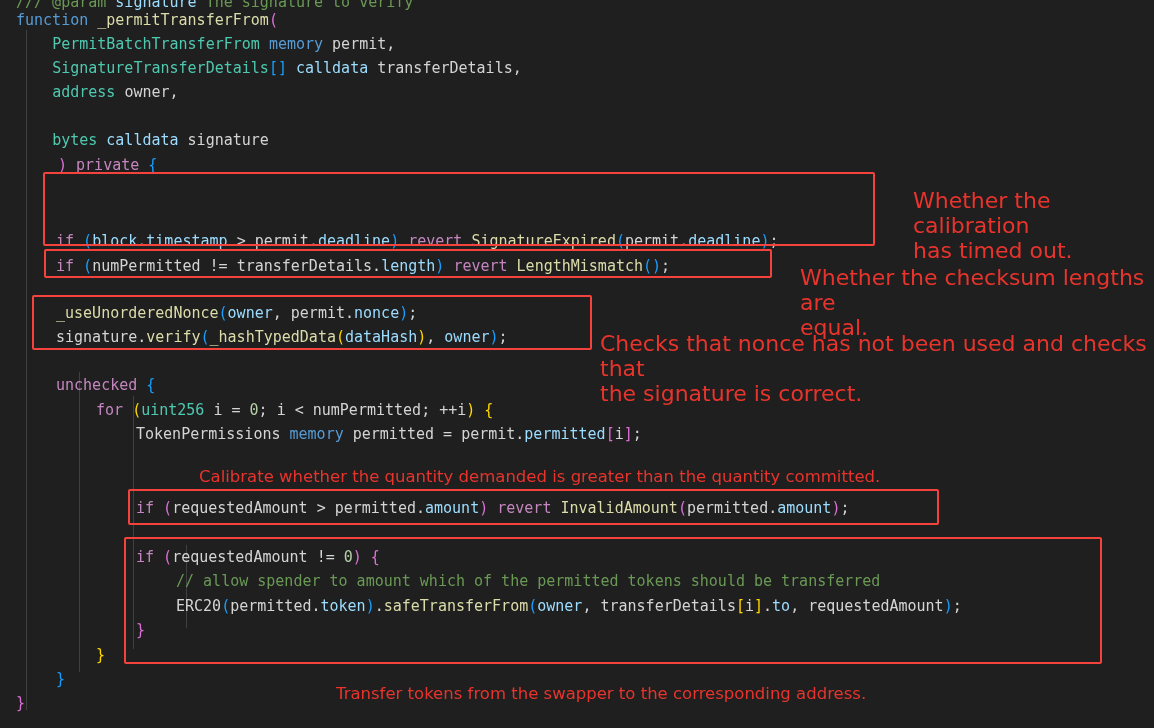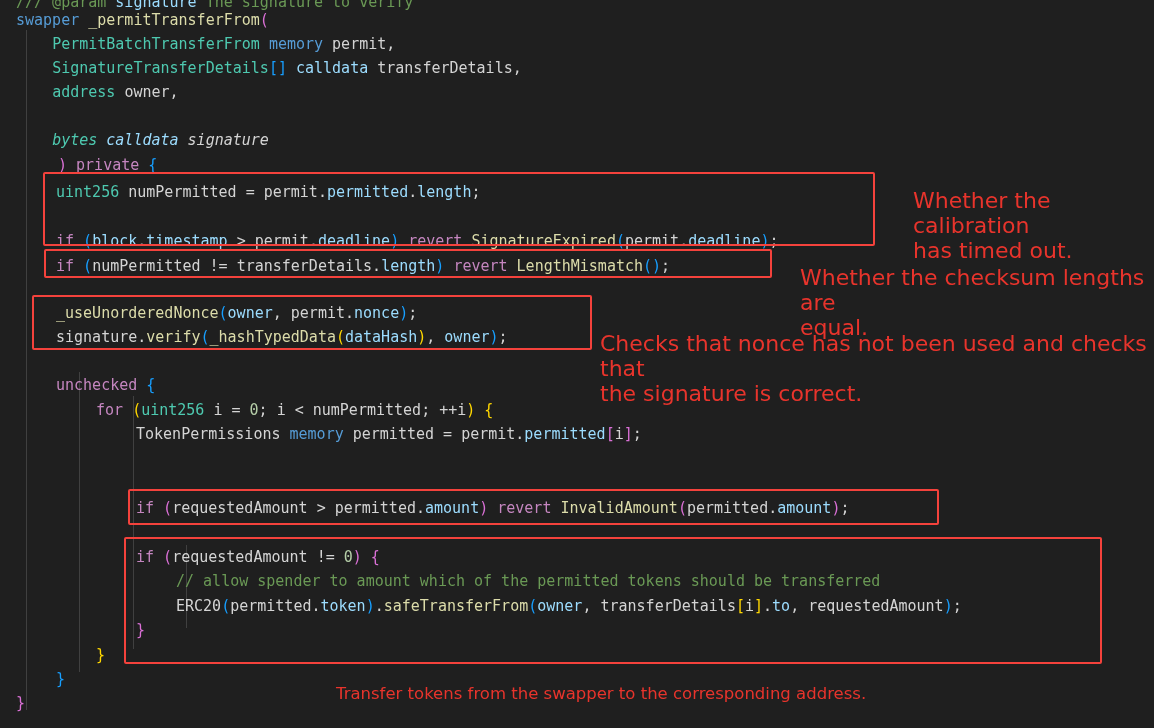--- a/index.html
+++ b/index.html
@@ -89,34 +89,33 @@
     <div class="guide" style="left:26px;  top:30px;  height:680px;"></div>
     <div class="guide" style="left:79px;  top:372px; height:300px;"></div>
     <div class="guide" style="left:133px; top:396px; height:253px;"></div>
     <div class="guide" style="left:186px; top:545px; height:83px;"></div>
   </div>
 
   <div class="code">
 
     <div class="line" style="position:absolute;top:-10px;left:8px;"><span class="cmt">/// @param </span><span class="var">signature</span><span class="cmt"> The signature to verify</span></div>
 
-    <div class="line" style="position:absolute;top:8px;left:8px;"><span class="kw2">swapper</span> <span class="fn">_permitTransferFrom</span><span class="p2">(</span></div>
+    <div class="line" style="position:absolute;top:8px;left:8px;"><span class="kw2">function</span> <span class="fn">_permitTransferFrom</span><span class="p2">(</span></div>
 
     <div class="line" style="position:absolute;top:32px;left:8px;">    <span class="type">PermitBatchTransferFrom</span> <span class="kw2">memory</span> <span class="id">permit</span><span class="op">,</span></div>
 
     <div class="line" style="position:absolute;top:56px;left:8px;">    <span class="type">SignatureTransferDetails</span><span class="p3">[]</span> <span class="var">calldata</span> <span class="id">transferDetails</span><span class="op">,</span></div>
 
     <div class="line" style="position:absolute;top:80px;left:8px;">    <span class="type">address</span> <span class="id">owner</span><span class="op">,</span></div>
 
 
-    <div class="line" style="position:absolute;top:128px;left:8px;font-style:italic;">    <span class="type">bytes</span> <span class="var">calldata</span> <span class="id">signature</span></div>
+    <div class="line" style="position:absolute;top:128px;left:8px;">    <span class="type">bytes</span> <span class="var">calldata</span> <span class="id">signature</span></div>
 
     <div class="line" style="position:absolute;top:153px;left:14px;margin-left:36px;"><span class="p2">)</span> <span class="kw">private</span> <span class="p3">{</span></div>
 
-    <div class="line" style="position:absolute;top:180px;left:48px;"><span class="type">uint256</span> <span class="id">numPermitted</span> <span class="op">=</span> <span class="id">permit</span><span class="op">.</span><span class="var">permitted</span><span class="op">.</span><span class="var">length</span><span class="op">;</span></div>
 
     <div class="line" style="position:absolute;top:229px;left:48px;"><span class="kw">if</span> <span class="p3">(</span><span class="var">block</span><span class="op">.</span><span class="var">timestamp</span> <span class="op">&gt;</span> <span class="id">permit</span><span class="op">.</span><span class="var">deadline</span><span class="p3">)</span> <span class="kw">revert</span> <span class="fn">SignatureExpired</span><span class="p3">(</span><span class="id">permit</span><span class="op">.</span><span class="var">deadline</span><span class="p3">)</span><span class="op">;</span></div>
 
     <div class="line" style="position:absolute;top:254px;left:48px;"><span class="kw">if</span> <span class="p3">(</span><span class="id">numPermitted</span> <span class="op">!=</span> <span class="id">transferDetails</span><span class="op">.</span><span class="var">length</span><span class="p3">)</span> <span class="kw">revert</span> <span class="fn">LengthMismatch</span><span class="p3">()</span><span class="op">;</span></div>
 
     <div class="line" style="position:absolute;top:301px;left:48px;"><span class="fn">_useUnorderedNonce</span><span class="p3">(</span><span class="var">owner</span><span class="op">,</span> <span class="id">permit</span><span class="op">.</span><span class="var">nonce</span><span class="p3">)</span><span class="op">;</span></div>
 
     <div class="line" style="position:absolute;top:325px;left:48px;"><span class="id">signature</span><span class="op">.</span><span class="fn">verify</span><span class="p3">(</span><span class="fn">_hashTypedData</span><span class="p1">(</span><span class="var">dataHash</span><span class="p1">)</span><span class="op">,</span> <span class="var">owner</span><span class="p3">)</span><span class="op">;</span></div>
 
     <div class="line" style="position:absolute;top:373px;left:48px;"><span class="kw">unchecked</span> <span class="p3">{</span></div>
@@ -152,16 +151,17 @@
 
   <div class="note" style="left:913px; top:188px;">Whether the calibration
 has timed out.</div>
 
   <div class="note" style="left:800px; top:265px;">Whether the checksum lengths are
 equal.</div>
 
   <div class="note" style="left:600px; top:331px;">Checks that nonce has not been used and checks that
 the signature is correct.</div>
 
+  <div class="note sm" style="left:199px; top:464px;">Calibrate whether the quantity demanded is greater than the quantity committed.</div>
 
   <div class="note sm" style="left:336px; top:681px;text-align:right;">Transfer tokens from the swapper to the corresponding address.</div>
 
 </div>
 
 </body></html>

